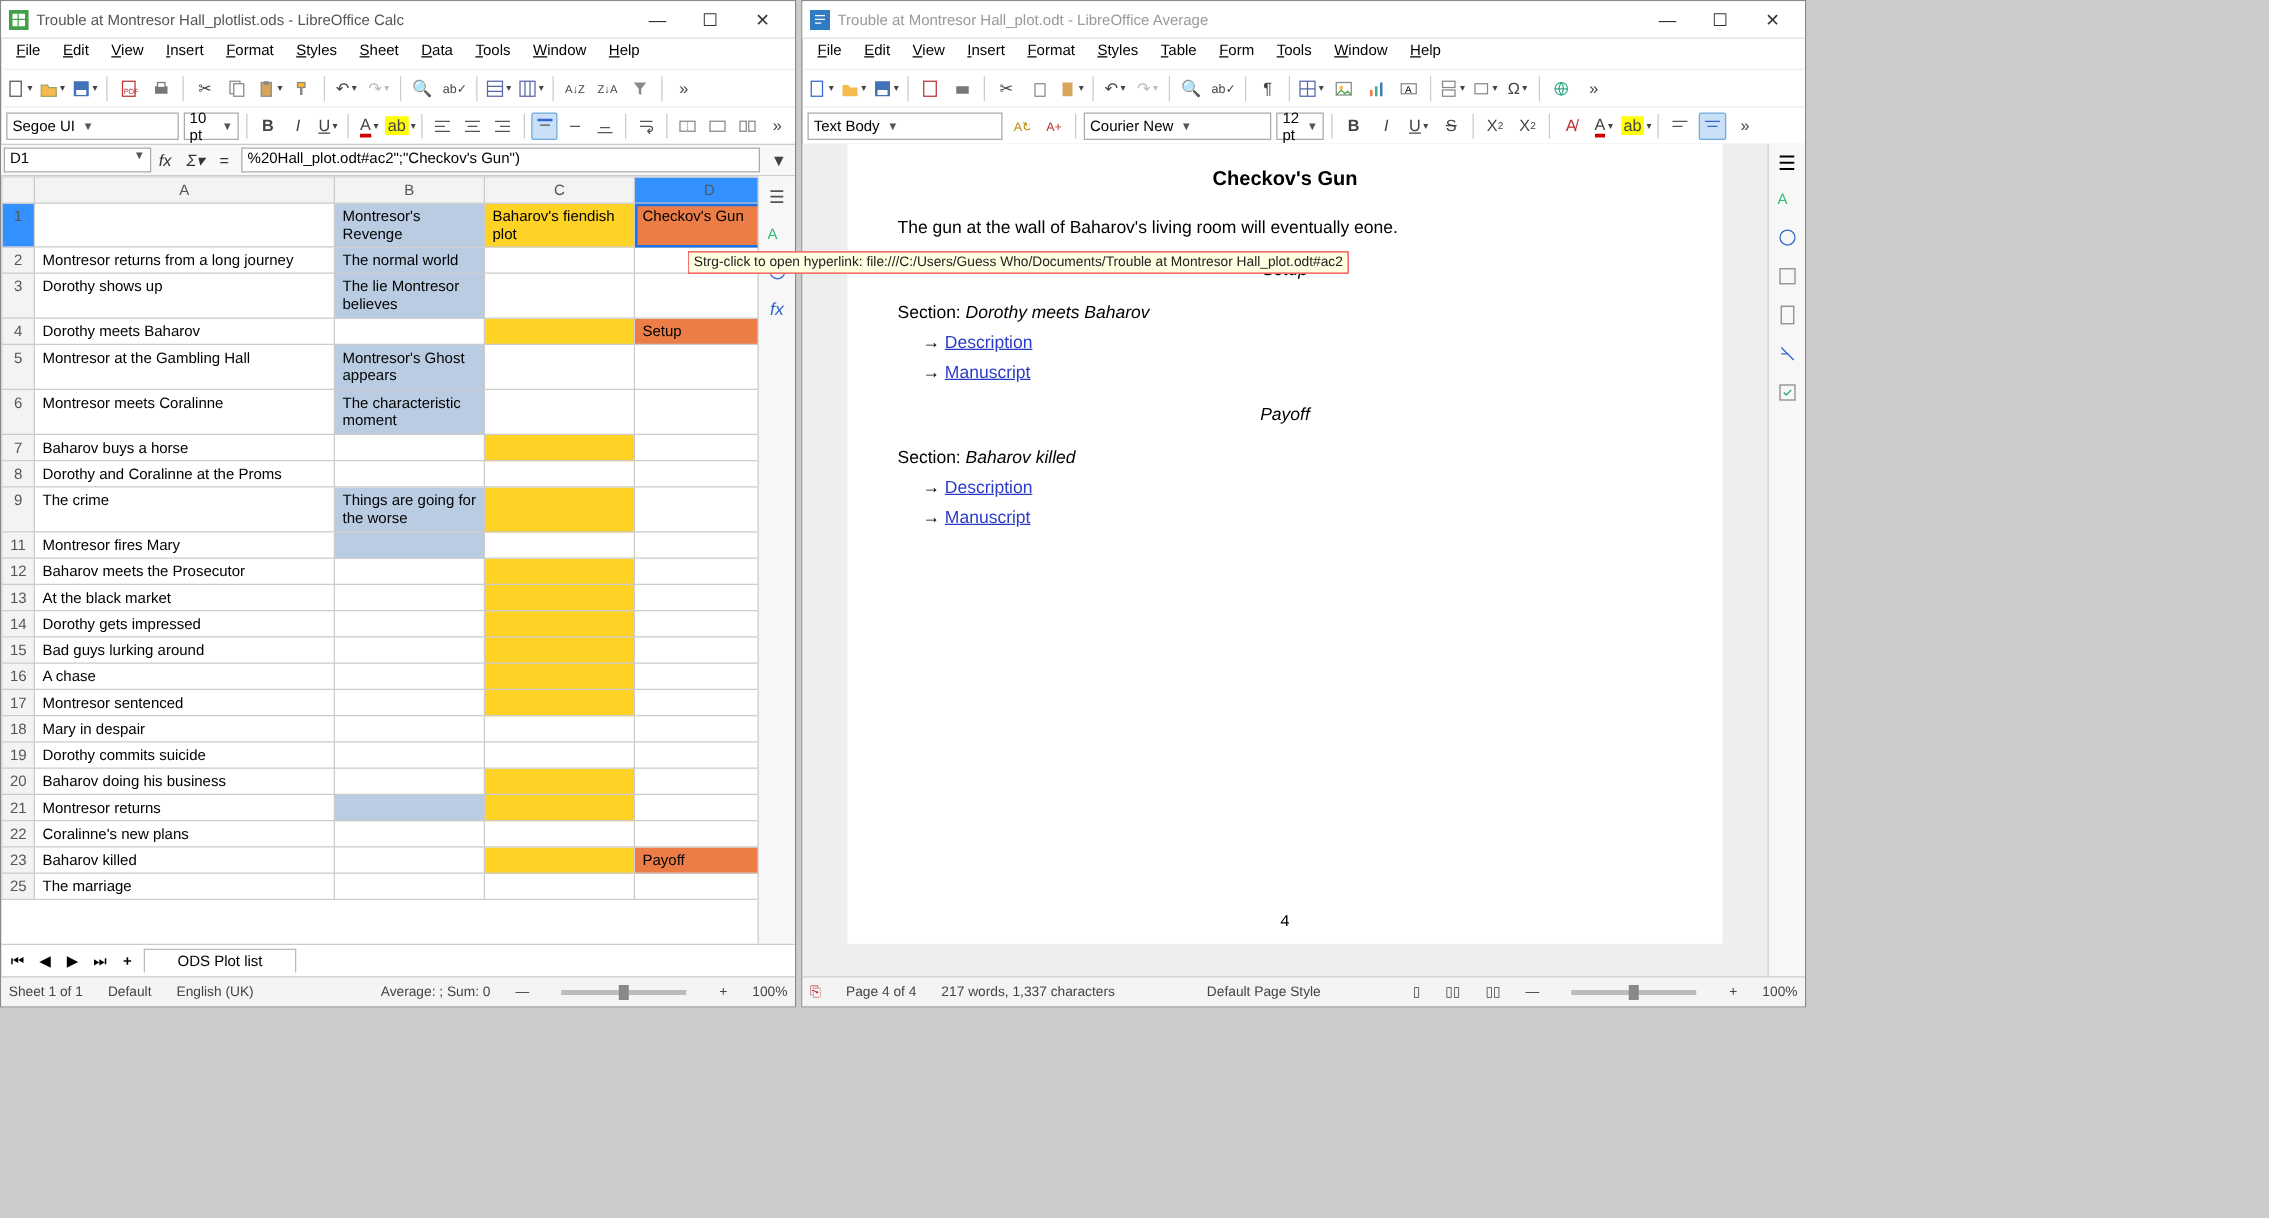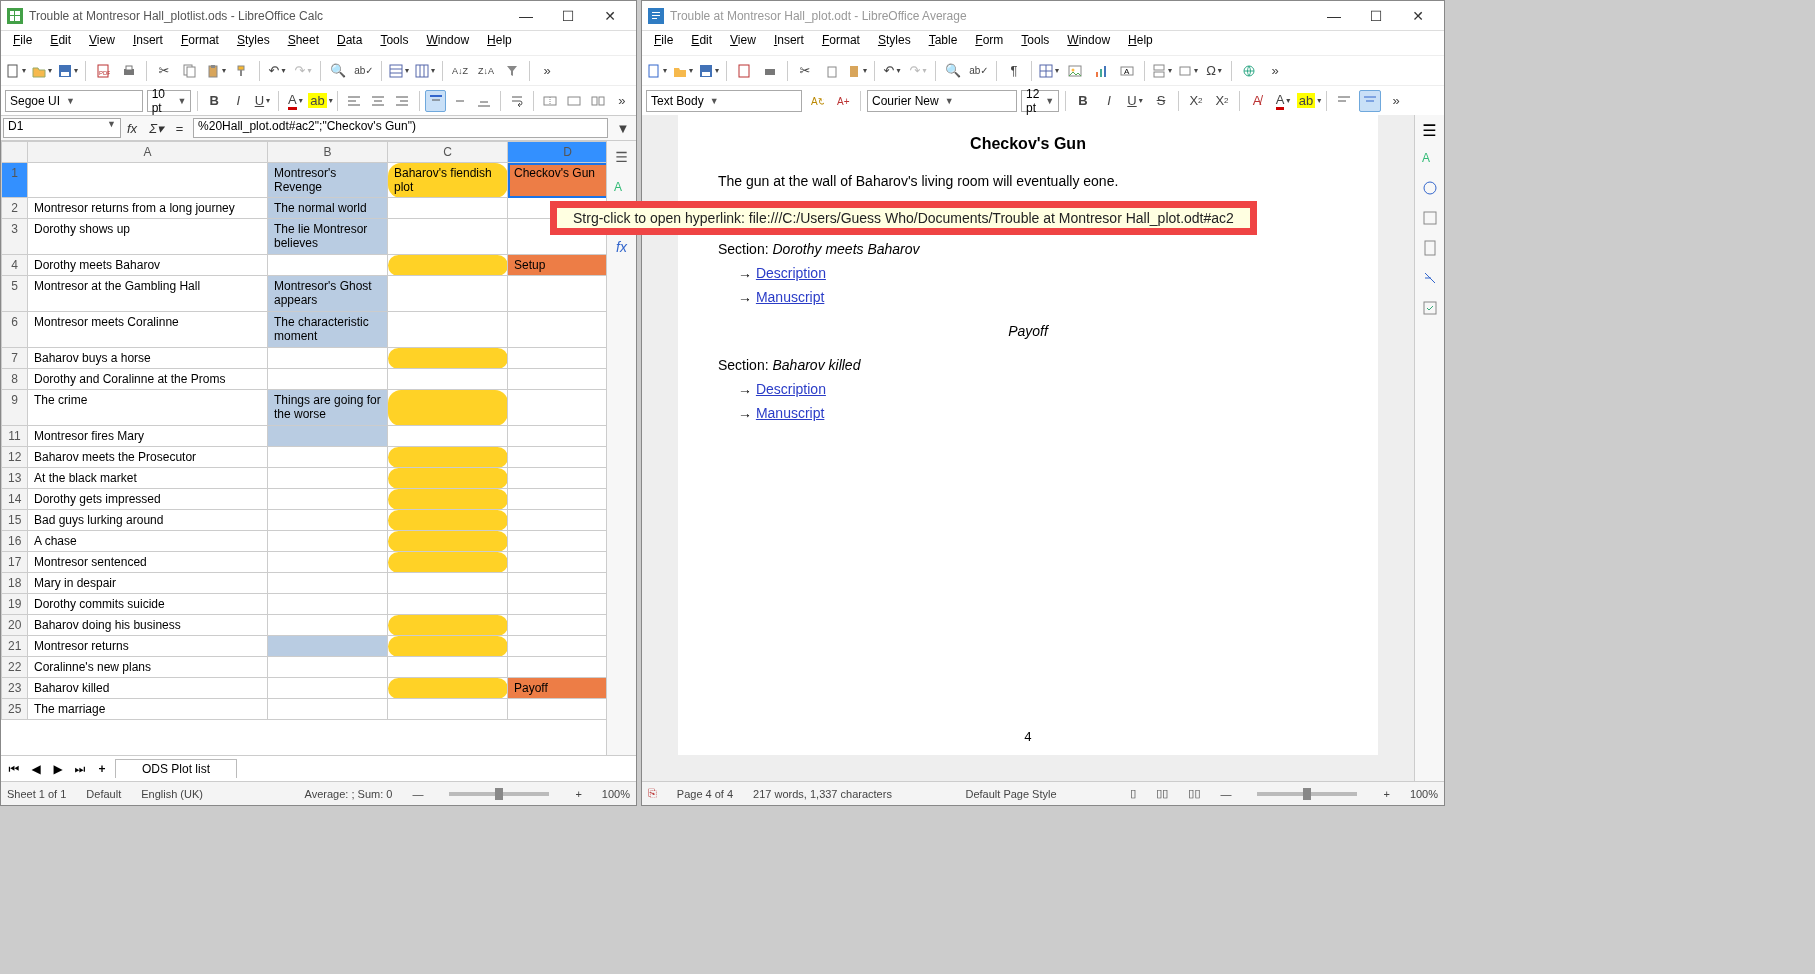--- a/index.html
+++ b/index.html
@@ -32,33 +32,33 @@
 table.grid { border-collapse: collapse; width: 100%; table-layout: fixed; }
 table.grid th, table.grid td { border: 1px solid #ccc; font-size: 12px; padding: 3px 6px; vertical-align: top; text-align: left; height: 20px; }
 table.grid th { background: #f3f3f3; text-align: center; font-weight: normal; color: #555; }
 th.rowh { width: 26px; text-align: center; background: #f3f3f3; font-weight: normal; }
 .col-A { width: 240px; }
 .col-B { width: 120px; }
 .col-C { width: 120px; }
 .col-D { width: 120px; }
 .hdr-sel { background: #3390ff !important; color: #fff; }
 .cell-blue { background: #b9cce2; }
-.cell-yellow { background: #ffd226; color: #000; border-radius: 13px; }
+.cell-yellow { background: #ffd226; color: #000; }
 .cell-orange { background: #ed7d46; color: #000; }
 .cell-sel { outline: 2px solid #1a73e8; outline-offset: -2px; }
 .sidebar { width: 30px; border-left: 1px solid #ccc; background: #f7f7f7; display: flex; flex-direction: column; align-items: center; padding-top: 6px; gap: 10px; }
 .sidebar .ico { width: 20px; height: 20px; display: flex; align-items: center; justify-content: center; color: #555; font-size: 14px; }
 .sheet-tabs { height: 26px; border-top: 1px solid #ccc; display: flex; align-items: center; padding: 0 4px; gap: 4px; font-size: 12px; }
 .sheet-tabs .navbtn { width: 18px; text-align: center; }
 .sheet-tabs .tab { border: 1px solid #bbb; border-bottom: none; padding: 2px 26px; background: #fff; }
 .statusbar { height: 24px; border-top: 1px solid #ccc; background: #f4f4f4; display: flex; align-items: center; font-size: 11px; color: #444; padding: 0 6px; gap: 20px; }
 .statusbar .sp { flex: 1; }
 .zoom-slider { width: 100px; height: 4px; background: #bbb; position: relative; margin: 0 6px; }
 .zoom-slider .knob { position: absolute; left: 50%; top: -4px; width: 8px; height: 12px; background: #888; transform: translateX(-50%); }
-.tooltip { position: fixed; top: 201px; left: 550px; background: #ffffe1; border: 7px solid #ef4444; padding: 2px 16px; font-size: 14px; color: #222; white-space: nowrap; }
+.tooltip { position: fixed; top: 201px; left: 550px; background: #ffffe1; border: 1px solid #ef4444; padding: 2px 4px; font-size: 11px; color: #222; white-space: nowrap; }
 
 .doc-area { flex: 1; display: flex; background: #ddd; overflow: hidden; }
 .doc-scroll { flex: 1; overflow: auto; background: #eee; }
 .page { width: 700px; min-height: 640px; background: #fff; margin: 0 auto; padding: 20px 40px; font-family: "Courier New", monospace; font-size: 14px; position: relative; }
 .page h1 { text-align: center; font-size: 16px; font-weight: bold; margin-bottom: 20px; }
 .page .para { margin: 8px 0; }
 .page .center-it { text-align: center; font-style: italic; margin: 18px 0; }
 .page .indent { margin-left: 20px; }
 .page a { color: #2a3cc7; text-decoration: underline; }
 .page .arrow::before { content: "→ "; }

